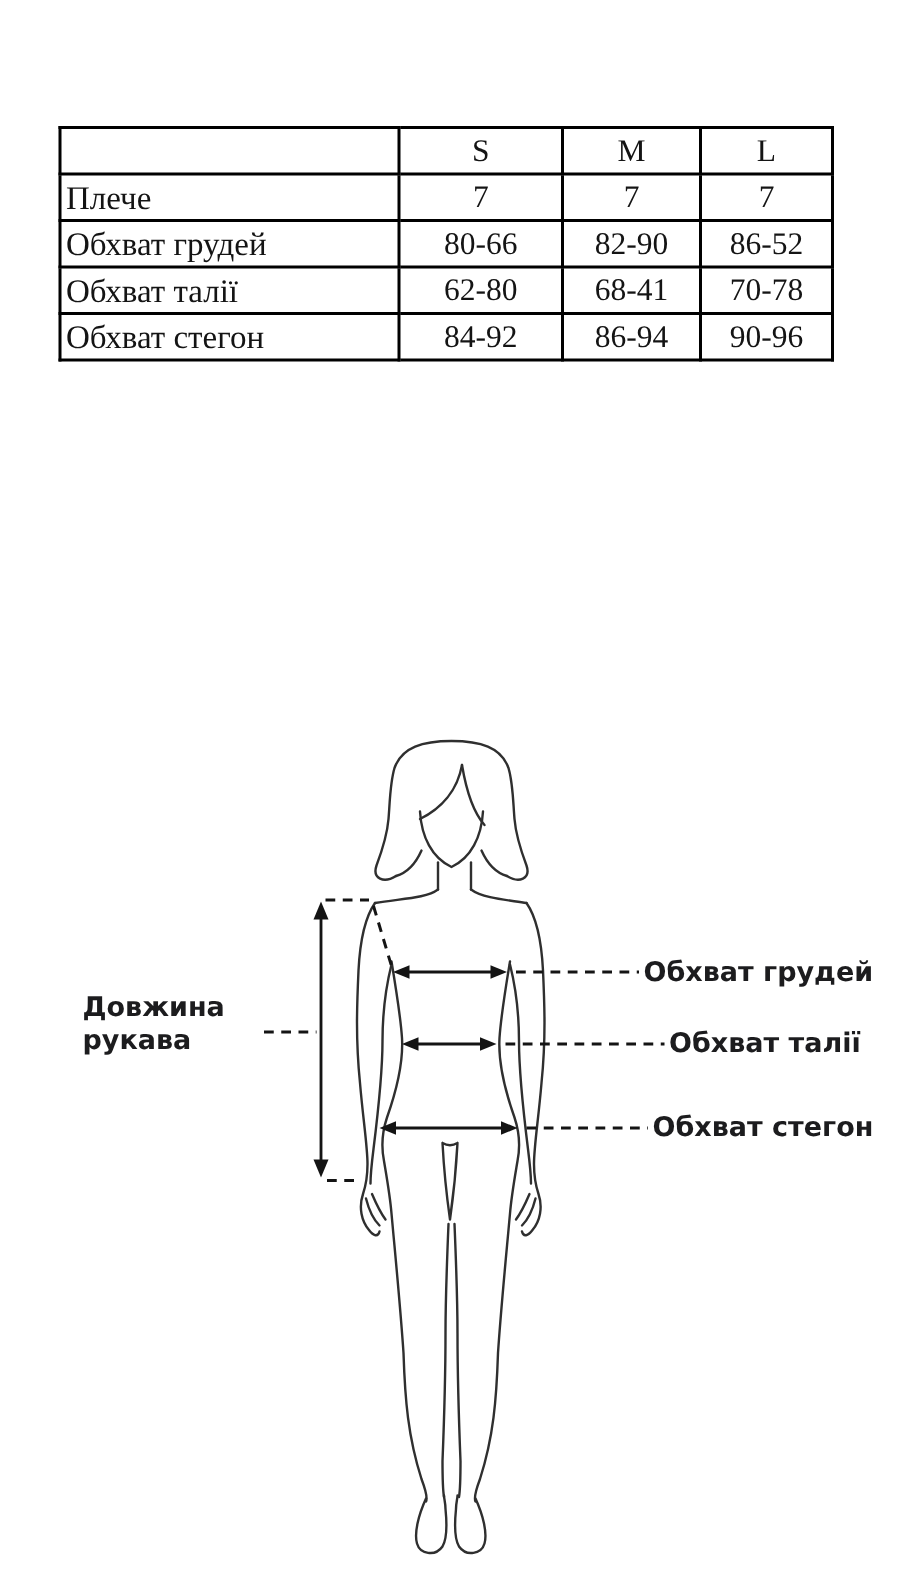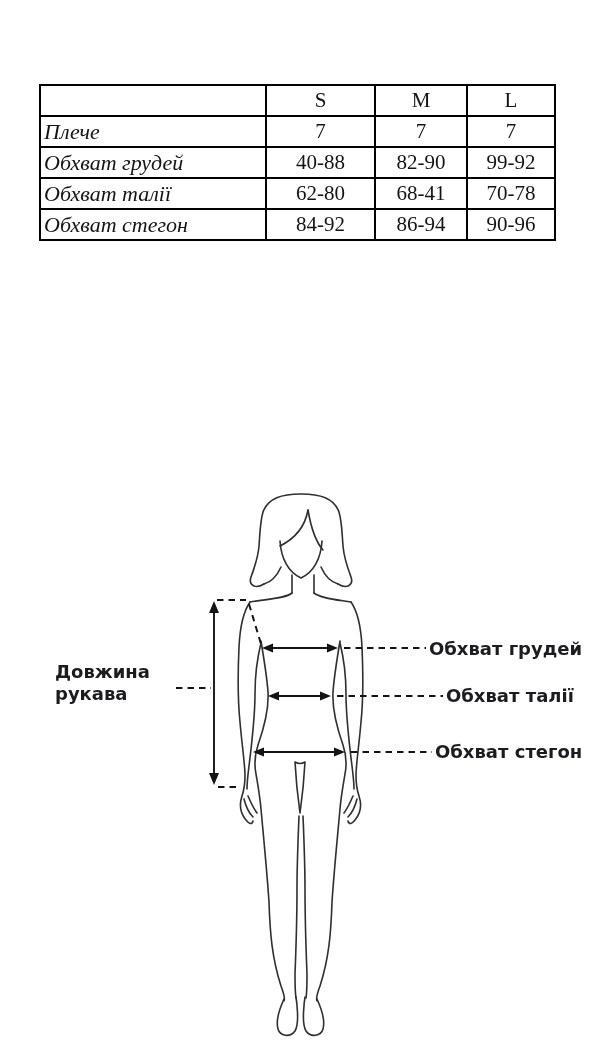--- a/index.html
+++ b/index.html
@@ -34,21 +34,20 @@
     white-space: nowrap;
   }
   table.size-table th.size-col {
     text-align: center;
     font-size: 21px;
   }
   table.size-table td.row-label {
     text-align: left;
     padding-left: 3px;
     font-size: 22px;
-    font-style: italic;
   }
   table.size-table td.val {
     text-align: center;
     font-size: 21px;
   }
 
   
   .diag-label {
     position: absolute;
     font-family: "DejaVu Sans", sans-serif;
@@ -115,23 +114,23 @@
       <th class="size-col">L</th>
     </tr>
     <tr>
       <td class="row-label">Плече</td>
       <td class="val">7</td>
       <td class="val">7</td>
       <td class="val">7</td>
     </tr>
     <tr>
       <td class="row-label">Обхват грудей</td>
-      <td class="val">40-88</td>
+      <td class="val">80-66</td>
       <td class="val">82-90</td>
-      <td class="val">99-92</td>
+      <td class="val">86-52</td>
     </tr>
     <tr>
       <td class="row-label">Обхват талії</td>
       <td class="val">62-80</td>
       <td class="val">68-41</td>
       <td class="val">70-78</td>
     </tr>
     <tr>
       <td class="row-label">Обхват стегон</td>
       <td class="val">84-92</td>

